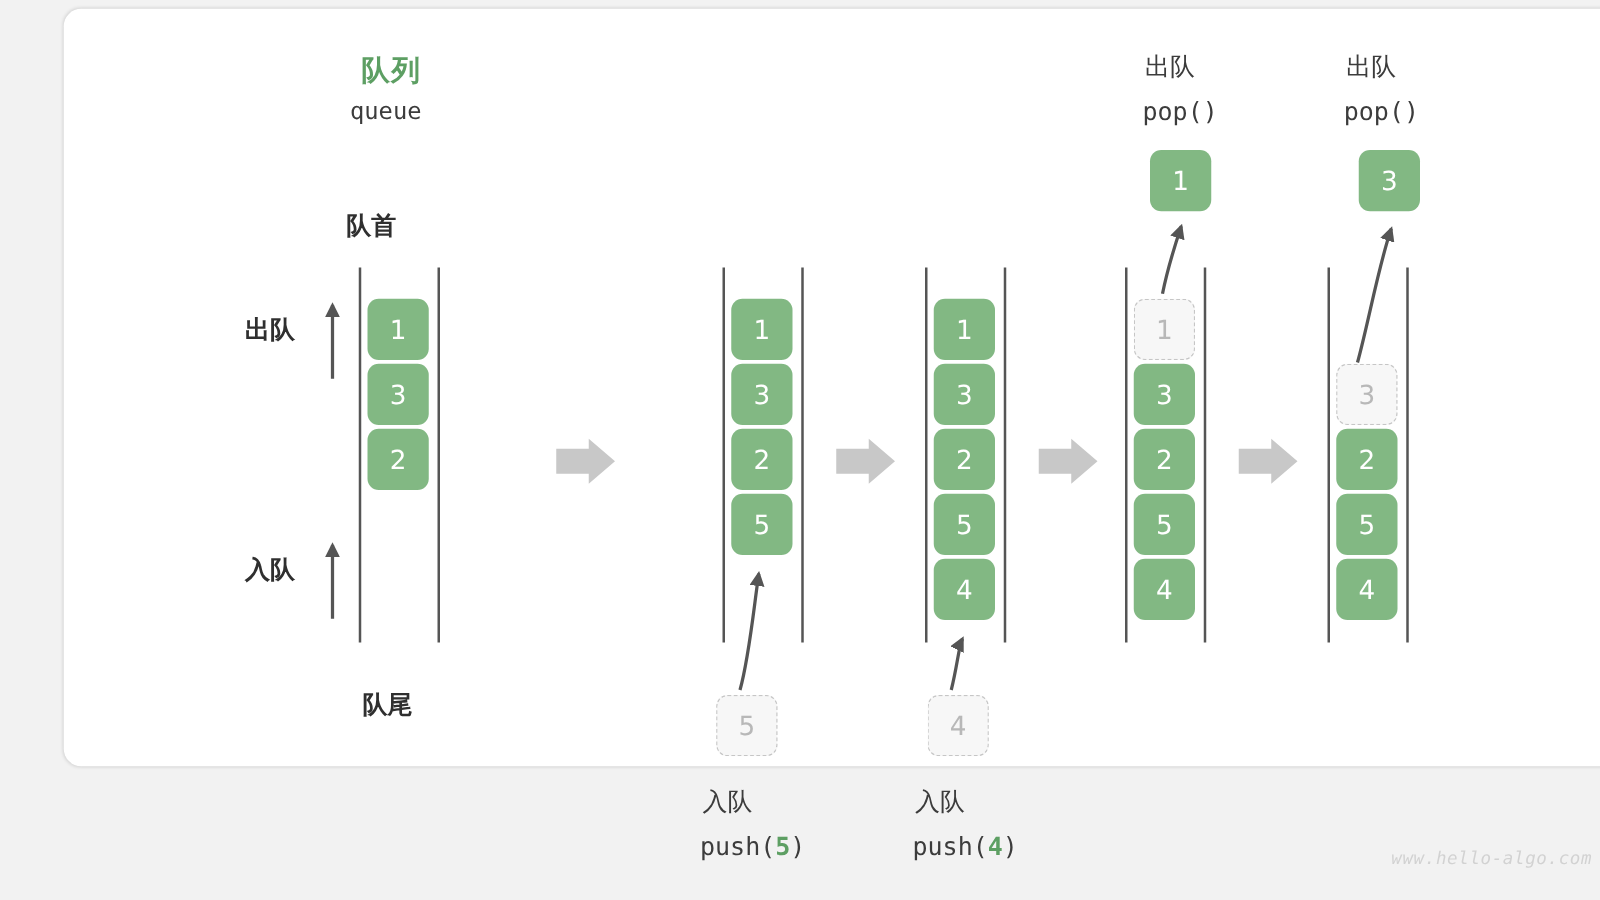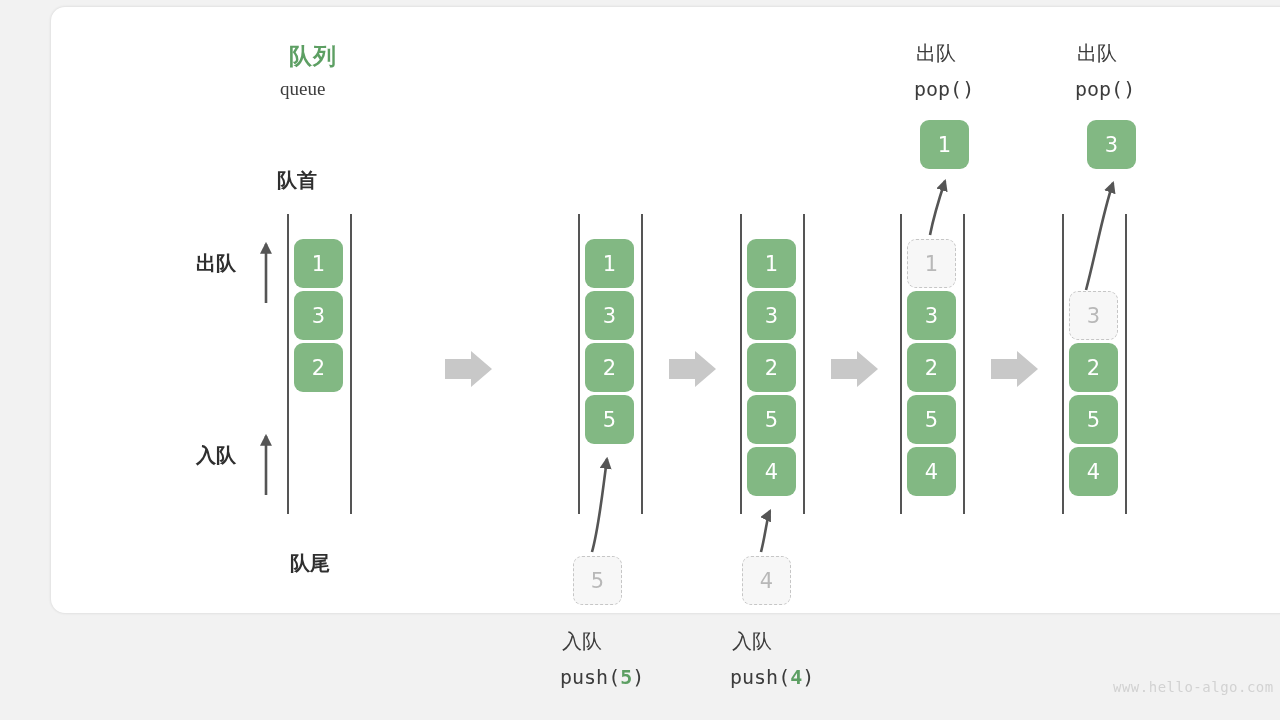--- a/index.html
+++ b/index.html
@@ -69,20 +69,21 @@
     font-weight: bold;
     font-size: 20px;
     white-space: nowrap;
   }
   .watermark {
     color: #d2d2d2;
     font-family: "DejaVu Sans Mono", "Liberation Mono", monospace;
     font-size: 14px;
     letter-spacing: 0.5px;
     white-space: nowrap;
+    font-style: italic;
   }
 
   
   .rail {
     position: absolute;
     width: 1.6px;
     background: #555555;
   }
 
   
@@ -112,21 +113,21 @@
 
   svg.ovl { position: absolute; left: 0; top: 0; width: 1280px; height: 720px; pointer-events: none; }
 </style>
 </head>
 <body>
 
 <div id="stage">
   <div id="card">
 
     <div class="abs title-cn" style="left:238px; top:34px;">队列</div>
-    <div class="abs title-en" style="left:229px; top:71px;font-family:Liberation Serif, serif;">queue</div>
+    <div class="abs title-en" style="left:229px; top:71px;">queue</div>
 
     <div class="abs endlabel" style="left:226px; top:160px;">队首</div>
     <div class="abs endlabel" style="left:239px; top:543px;">队尾</div>
 
     <div class="abs sidelabel" style="left:145px; top:243px;">出队</div>
     <div class="abs sidelabel" style="left:145px; top:435px;">入队</div>
 
     <div class="abs hdr-cn" style="left:865px; top:33px;">出队</div>
     <div class="abs hdr-mono" style="left:863px; top:70px;"><span>pop(</span><span class="accent"></span><span>)</span></div>
 

